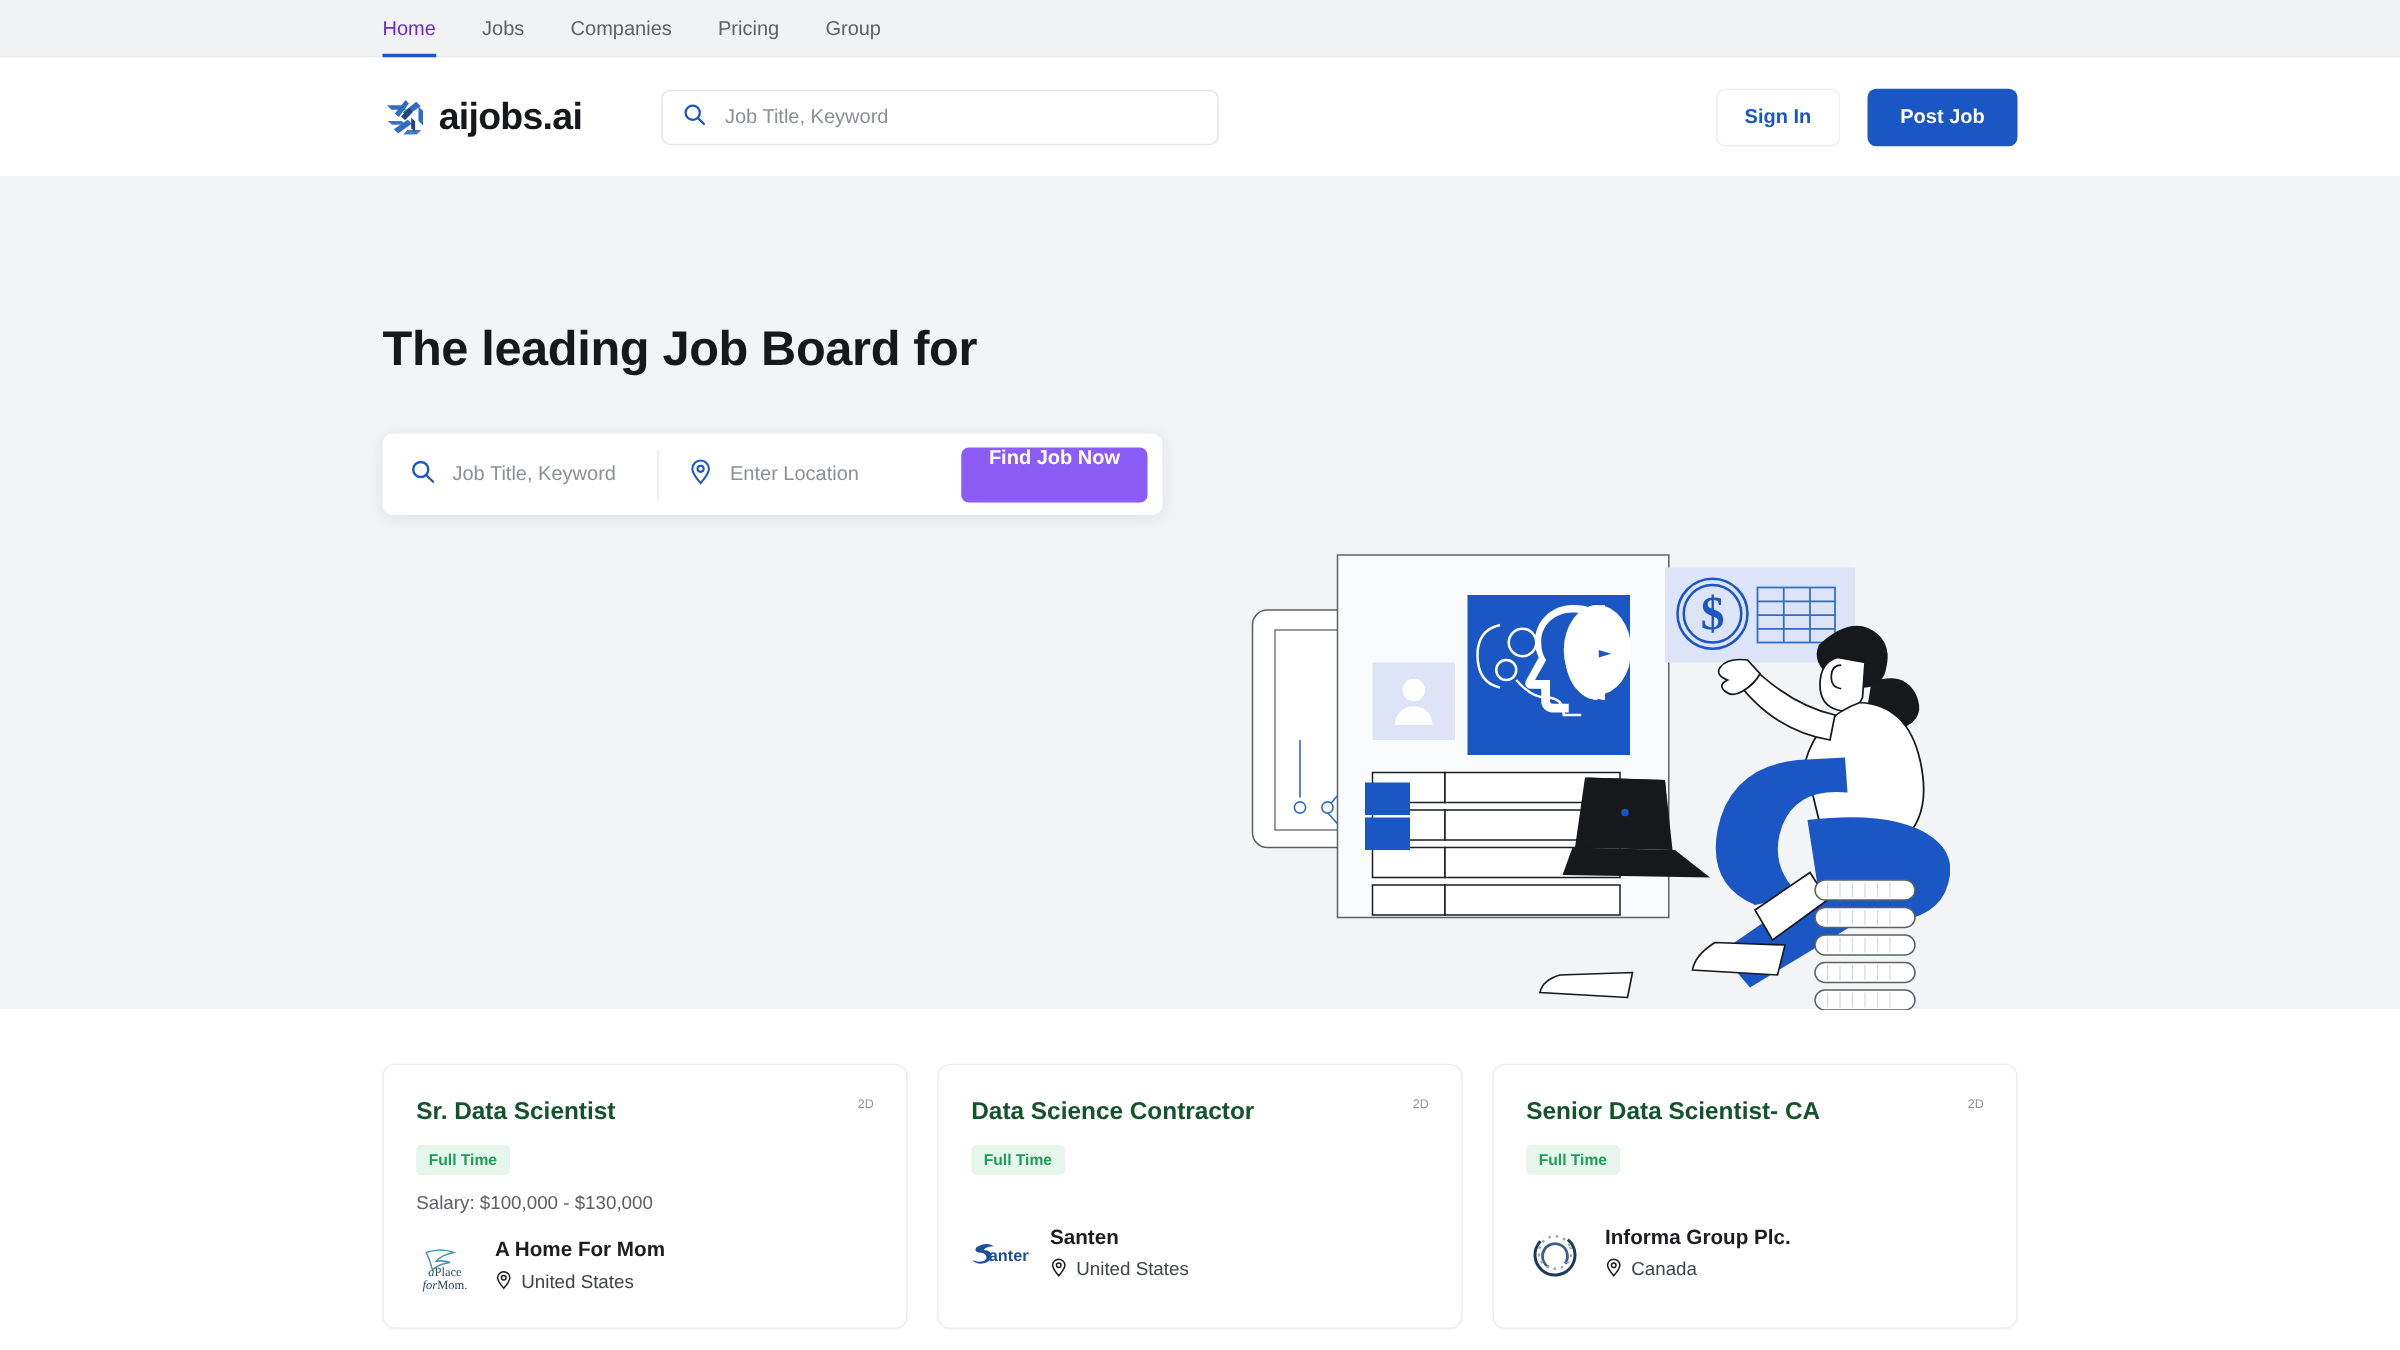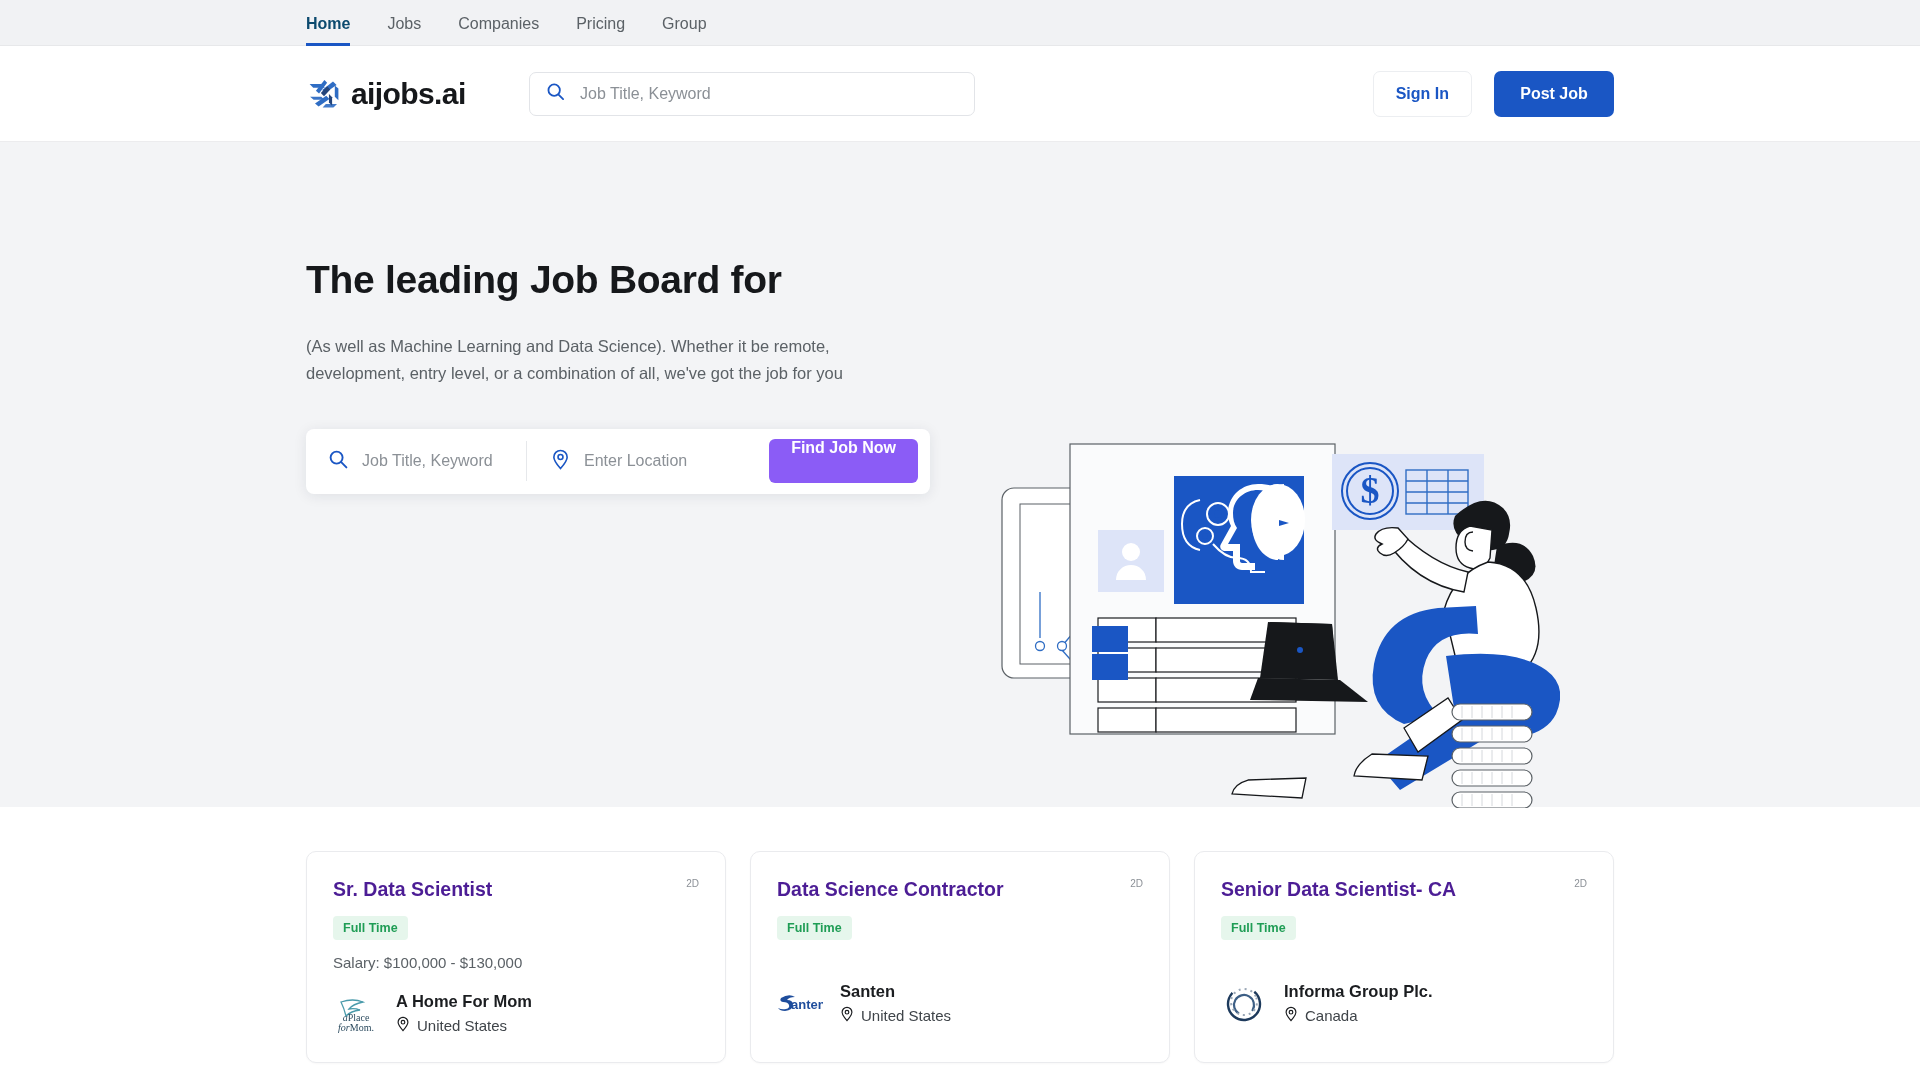--- a/index.html
+++ b/index.html
@@ -16,21 +16,21 @@
     display: flex; align-items: flex-end;
     padding-left: 306px;
     border-bottom: 1px solid #e7e8ea;
   }
   .topnav { display: flex; align-items: flex-end; gap: 0; }
   .topnav-item {
     font-size: 16px; color: #5b6166; line-height: 1;
     padding: 0 0 13px 0; margin-right: 37px;
     cursor: pointer; position: relative; white-space: nowrap;
   }
-  .topnav-item.active { color: #0c4a6e; font-weight: 700; }
+  .topnav-item.active { color: #6d28d9; font-weight: 400; }
   .topnav-item.active::after {
     content: ""; position: absolute; left: 0; right: 0; bottom: -1px;
     height: 3px; background: #1a56c4;
   }
 
   
   .header {
     height: 96px; background: #ffffff;
     display: flex; align-items: center;
     padding: 0 306px; border-bottom: 1px solid #ececee;
@@ -102,21 +102,21 @@
   
   .cards-section { background: #fff; padding: 44px 306px 0 306px; }
   .cards-row { display: flex; gap: 24px; }
   .job-card {
     flex: 1; height: 212px; background: #fff;
     border: 1px solid #eaebee; border-radius: 10px;
     padding: 26px 26px 0 26px; position: relative;
     box-shadow: 0 1px 2px rgba(16,24,40,.03); cursor: pointer;
   }
   .jc-head { display: flex; align-items: flex-start; justify-content: space-between; }
-  .jc-title { font-size: 19.5px; font-weight: 700; color: #4c1d95; line-height: 1.2; }
+  .jc-title { font-size: 19.5px; font-weight: 700; color: #14532d; line-height: 1.2; }
   .jc-age { font-size: 10px; color: #8b9096; flex: 0 0 auto; padding-left: 12px; }
   .jc-badge {
     display: inline-block; margin-top: 15px;
     background: #e6f6ec; color: #1f9d55;
     font-size: 12.5px; font-weight: 700;
     padding: 5px 10px; border-radius: 4px;
   }
   .jc-salary { margin-top: 14px; font-size: 15px; color: #5b6166; }
   .jc-company { display: flex; align-items: center; gap: 17px; position: absolute; left: 26px; bottom: 26px; }
   .jc-logo {
@@ -180,21 +180,20 @@
           <span>Post Job</span>
         </div>
     </div>
   </header>
 
   <section class="hero">
     <div class="hero-left">
       <h1 class="hero-title">
         <span>The leading Job Board for</span><br>
       </h1>
-      <p class="hero-sub">(As well as Machine Learning and Data Science). Whether it be remote, development, entry level, or a combination of all, we've got the job for you</p>
 
       <div class="hero-search">
         <div class="hs-field hs-kw">
           <span>
             <svg width="20" height="20" viewBox="0 0 20 20" fill="none" stroke="#1a56c4" stroke-width="1.9">
               <circle cx="8.6" cy="8.6" r="6"></circle>
                 <line x1="13.2" y1="13.2" x2="18.4" y2="18.4" stroke-linecap="round"></line>
             </svg>
           </span>
           <span class="ph">Job Title, Keyword</span>

